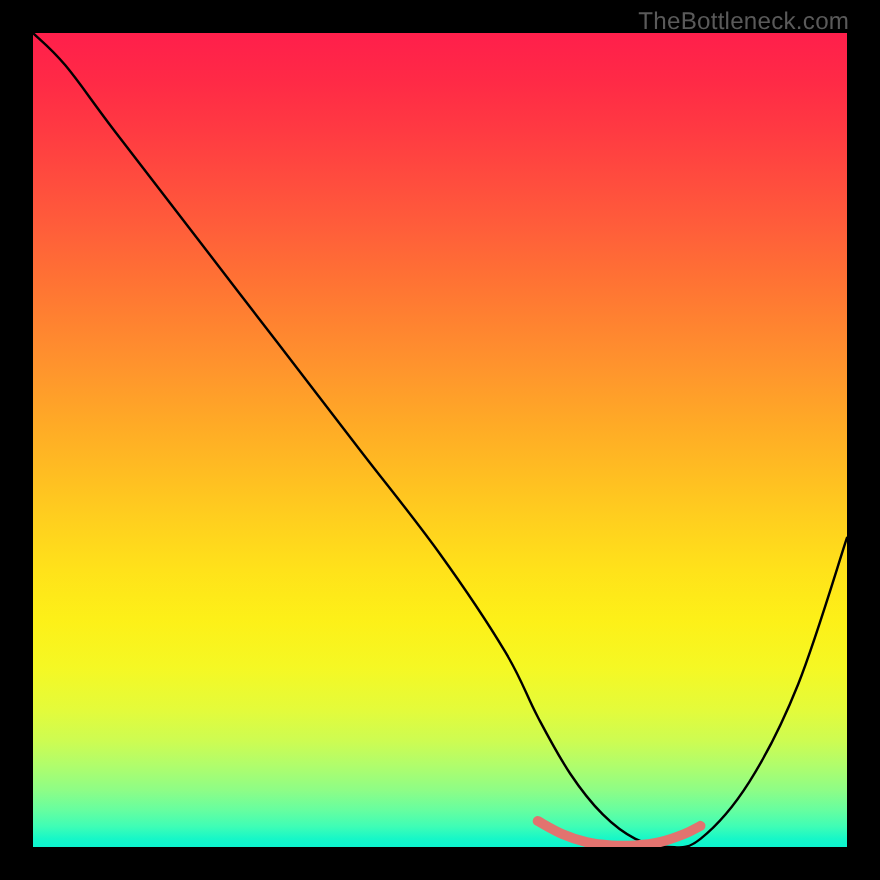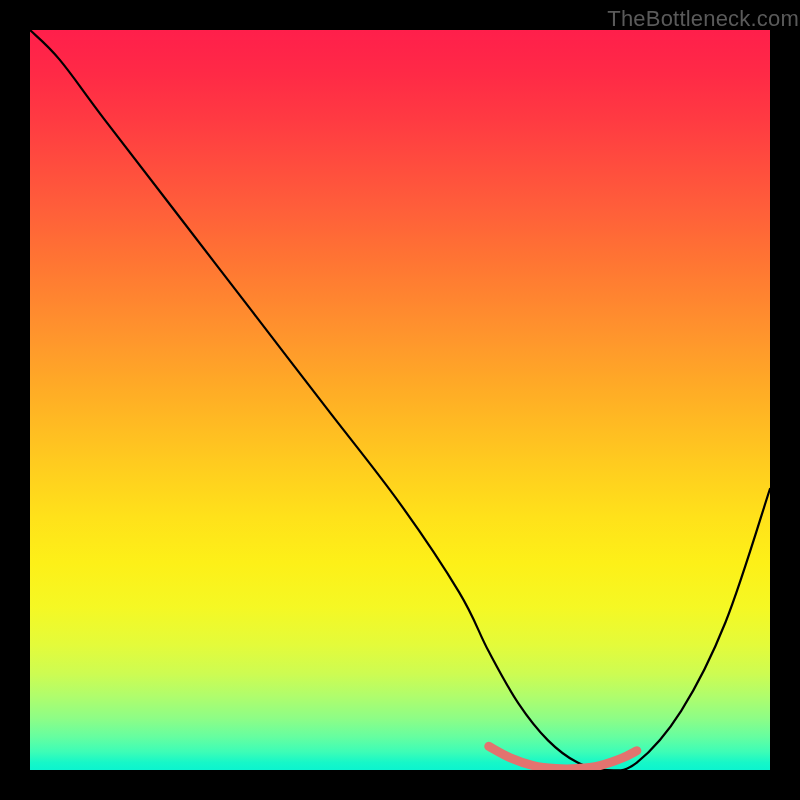--- a/index.html
+++ b/index.html
@@ -6,21 +6,21 @@
   html, body { width: 800px; height: 800px; background: #000; overflow: hidden; }
   .container {
     position: relative;
     width: 800px;
     height: 800px;
     background: #000;
   }
   .watermark {
     position: absolute;
     top: 6px;
-    right: 1px;
+    right: 28px;
     font-family: Arial, Helvetica, sans-serif;
     font-size: 22px;
     font-weight: 500;
     color: #5a5a5a;
     letter-spacing: 0.2px;
     z-index: 10;
   }
   .plot-area {
     position: absolute;
     left: 30px;

